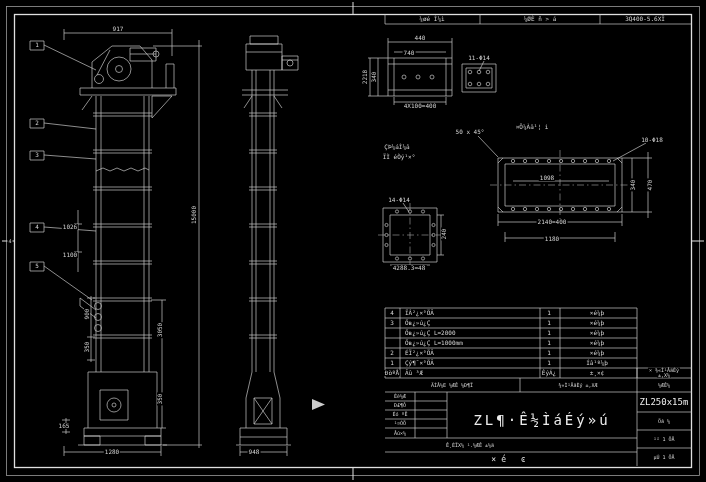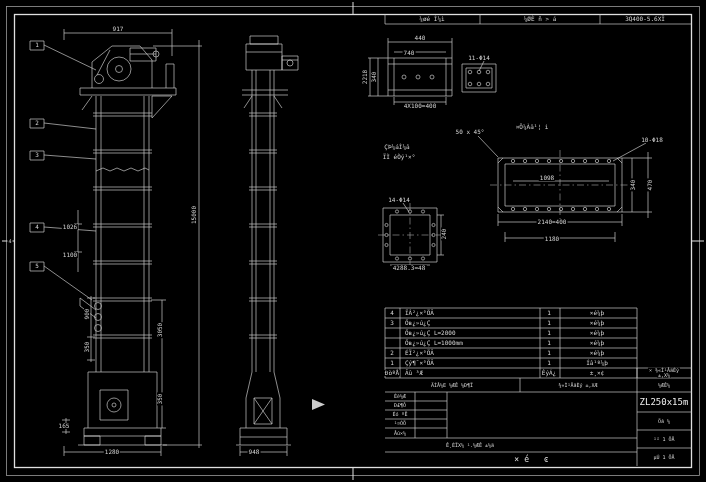--- a/index.html
+++ b/index.html
@@ -7,21 +7,21 @@
           font-family:"DejaVu Sans Mono","DejaVu Sans",monospace;}
   #canvas svg{position:absolute;left:0;top:0;}
   .dim{position:absolute;color:#d4d4d4;font-size:6px;line-height:1;white-space:nowrap;
        transform:translate(-50%,-50%);background:#000;padding:0 1px;}
   .dim.rot{transform:translate(-50%,-50%) rotate(-90deg);}
   .dim.left{transform:translate(0,-50%);}
   .big-title{position:absolute;left:542px;top:420px;transform:translate(-50%,-50%);
              color:#ededed;font-size:14px;letter-spacing:3px;white-space:nowrap;background:#000;}
   .model{position:absolute;left:664px;top:402px;transform:translate(-50%,-50%);
          color:#ededed;font-size:9px;white-space:nowrap;background:#000;}
-  .sheet{position:absolute;left:534px;top:459px;transform:translate(-50%,-50%);
+  .sheet{position:absolute;left:511px;top:459px;transform:translate(-50%,-50%);
          color:#e0e0e0;font-size:8px;letter-spacing:5px;white-space:nowrap;background:#000;}
 </style>
 </head>
 <body>
 
 <div id="canvas">
 
   <svg width="706" height="482" viewBox="0 0 706 482">
 
     <rect x="6.5" y="6.5" width="693" height="469" fill="none" stroke="#9a9a9a" stroke-width="0.8"></rect>
@@ -204,15 +204,16 @@
       <div class="dim" style="left: 400px; top: 405px; font-size: 5px;">Ð£¶Ô</div>
       <div class="dim" style="left: 400px; top: 414px; font-size: 5px;">Éó ºË</div>
       <div class="dim" style="left: 400px; top: 423px; font-size: 5px;">¹¤ÒÕ</div>
       <div class="dim" style="left: 400px; top: 433px; font-size: 5px;">Åú×¼</div>
       <div class="dim" style="left: 470px; top: 445px; font-size: 5px;">Ê¸ÉÏX¼  ¹.¼ÆÊ ±¼ä</div>
       <div class="dim" style="left: 664px; top: 421px; font-size: 5px;">Öá ¼</div>
       <div class="dim" style="left: 664px; top: 439px; font-size: 5px;">¹² 1 ÕÅ</div>
       <div class="dim" style="left: 664px; top: 457px; font-size: 5px;">µÚ 1 ÕÅ</div>
     </div>
 
+  <div class="big-title">ZL¶·Ê½ÌáÉý»ú</div>
   <div class="model">ZL250x15m</div>
   <div class="sheet">×é ͼ</div>
 </div>
 
 </body></html>

